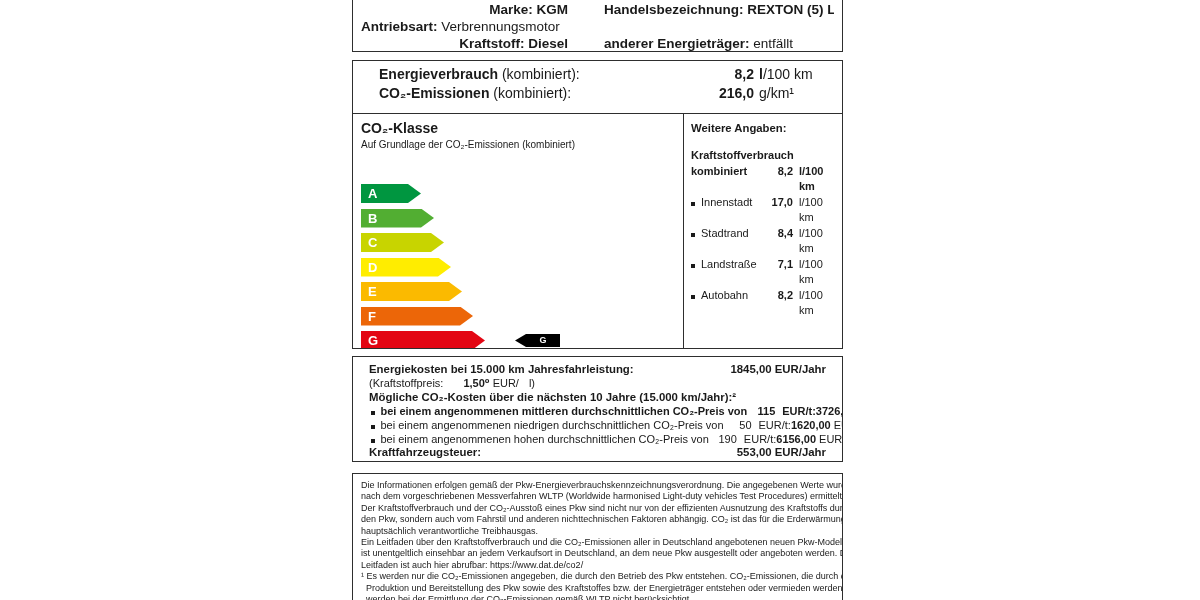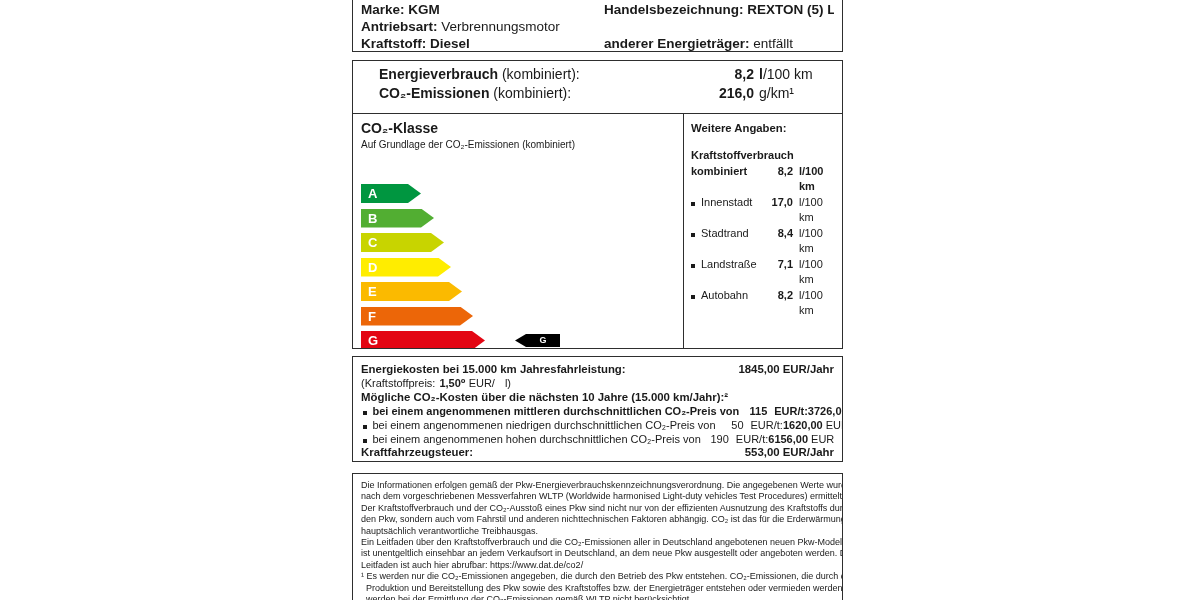--- a/index.html
+++ b/index.html
@@ -4,21 +4,21 @@
 <style>
   * { margin:0; padding:0; box-sizing:border-box; }
   html,body { width:1200px; height:600px; overflow:hidden; background:#ffffff;
     font-family:"Liberation Sans","DejaVu Sans",sans-serif; color:#1a1a1a; }
   .box { position:absolute; left:352px; width:491px; background:#fff;
     border:1.5px solid #2e2e2e; overflow:hidden; }
 
   
   #vehicle-box { top:-40px; height:92px; padding:40px 8px 0 8px; font-size:13.5px; line-height:17px; }
   .vrow { display:flex; white-space:nowrap; }
-  .vcol1 { width:207px; flex:0 0 207px; overflow:hidden; }
+  .vcol1 { width:207px; flex:0 0 207px; overflow:hidden;text-align:right; }
   .vcol2 { flex:1; overflow:hidden;margin-left:36px; }
   .lbl { font-weight:bold; }
 
   
   #consumption-box { top:60px; height:59px; padding:4px 26px; font-size:14px; line-height:19px; }
   .crow { display:flex; justify-content:space-between; white-space:nowrap; }
   .cright { display:grid; grid-template-columns:auto 62px; }
   .cval { text-align:right; font-weight:bold; }
   .cunit { padding-left:5px; }
 
@@ -47,25 +47,25 @@
     border-left:1.5px solid #2e2e2e; padding:7px 6px 0 7px; font-size:11px; }
   #weitere-title { font-weight:bold; font-size:11.3px; line-height:14px; margin-bottom:13px; }
   #kv-head { font-weight:bold; line-height:15.5px; }
   .wrow { display:grid; grid-template-columns:10px 64px 28px 1fr; line-height:15.5px; align-items:baseline; }
   .wrow.head { grid-template-columns:74px 28px 1fr; font-weight:bold; }
   .wval { text-align:right; font-weight:bold; }
   .wunit { padding-left:6px; }
   .sq { width:3.5px; height:3.5px; background:#1a1a1a; display:inline-block; margin-bottom:1px; }
 
   
-  #costs-box { top:356px; height:106px; padding:6px 8px; font-size:11.4px; line-height:13.9px; }
+  #costs-box { top:356px; height:106px; padding:6px 16px; font-size:11.4px; line-height:13.9px; }
   .erow { display:flex; justify-content:space-between; white-space:nowrap; }
   .b { font-weight:bold; }
   .fuelprice { font-size:11px; }
-  .fp-val { font-weight:bold; margin-left:4px; }
+  .fp-val { font-weight:bold; margin-left:20px; }
   .fp-unit { margin-left:3px; }
   .fp-end { margin-left:10px; }
   .brow { display:flex; white-space:nowrap; font-size:11px; align-items:baseline; }
   .brow .sq { margin:0 6px 2px 2px; flex:0 0 3.5px; }
   .bprice { display:inline-block; min-width:24px; text-align:right; margin-left:4px; }
   .bper { margin-left:7px; }
   .bamount { margin-left:auto; }
   .bold-row { font-weight:bold; }
 
   

